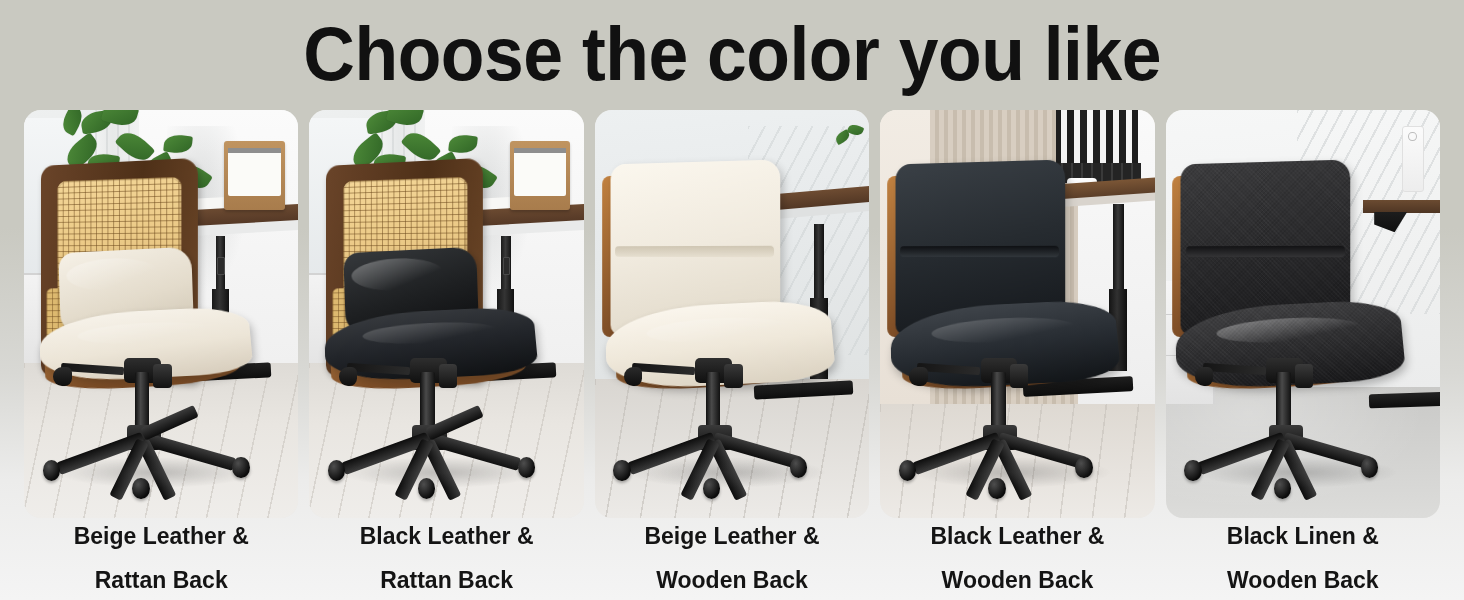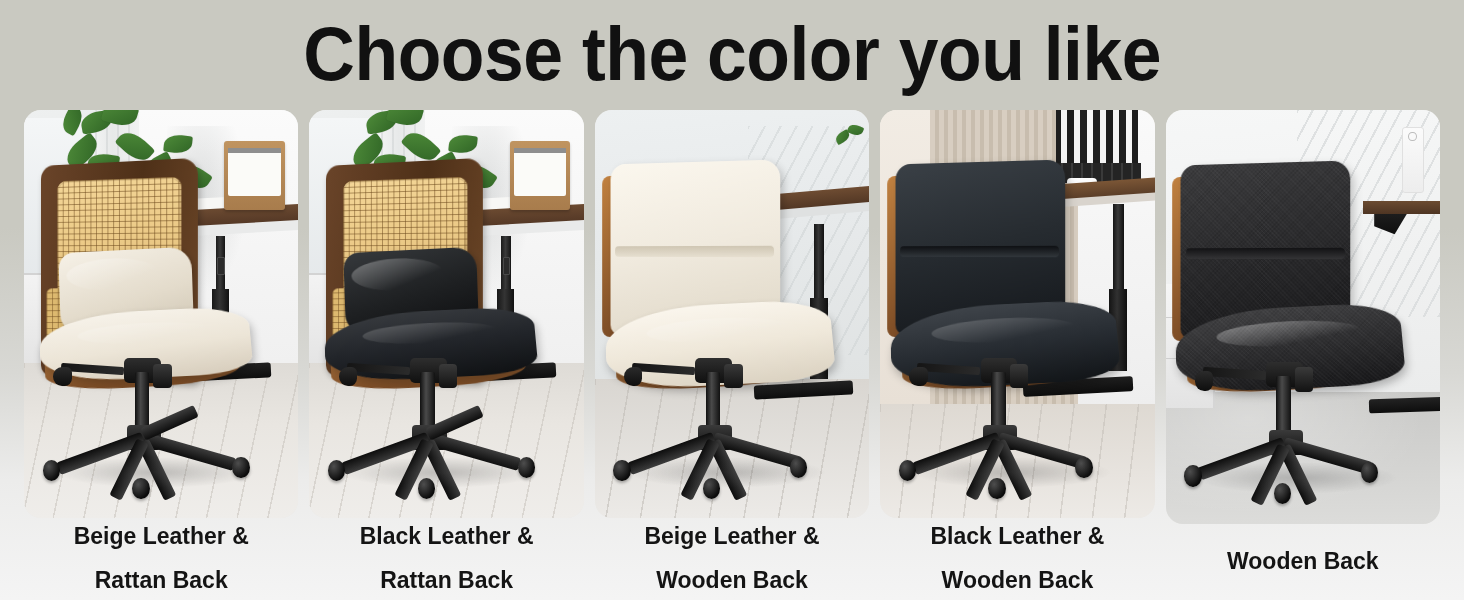--- a/index.html
+++ b/index.html
@@ -538,17 +538,18 @@
         <div class="spoke" style="left:43%;top:79%;width:34%;transform:rotate(160deg);"></div>
         <div class="spoke" style="left:43%;top:80%;width:24%;transform:rotate(64deg);"></div>
         <div class="spoke" style="left:43%;top:80%;width:24%;transform:rotate(116deg);"></div>
         <div class="caster" style="left:5%;top:87%;"></div>
         <div class="caster" style="left:72%;top:86%;"></div>
         <div class="caster" style="left:39%;top:92%;"></div>
         <div class="chair-shadow"></div>
       </div>
     </div>
     <div class="cap">
+      <span>Black Linen &amp;</span>
       <span>Wooden Back</span>
     </div>
   </div>
 
 </div>
 
 </body></html>

